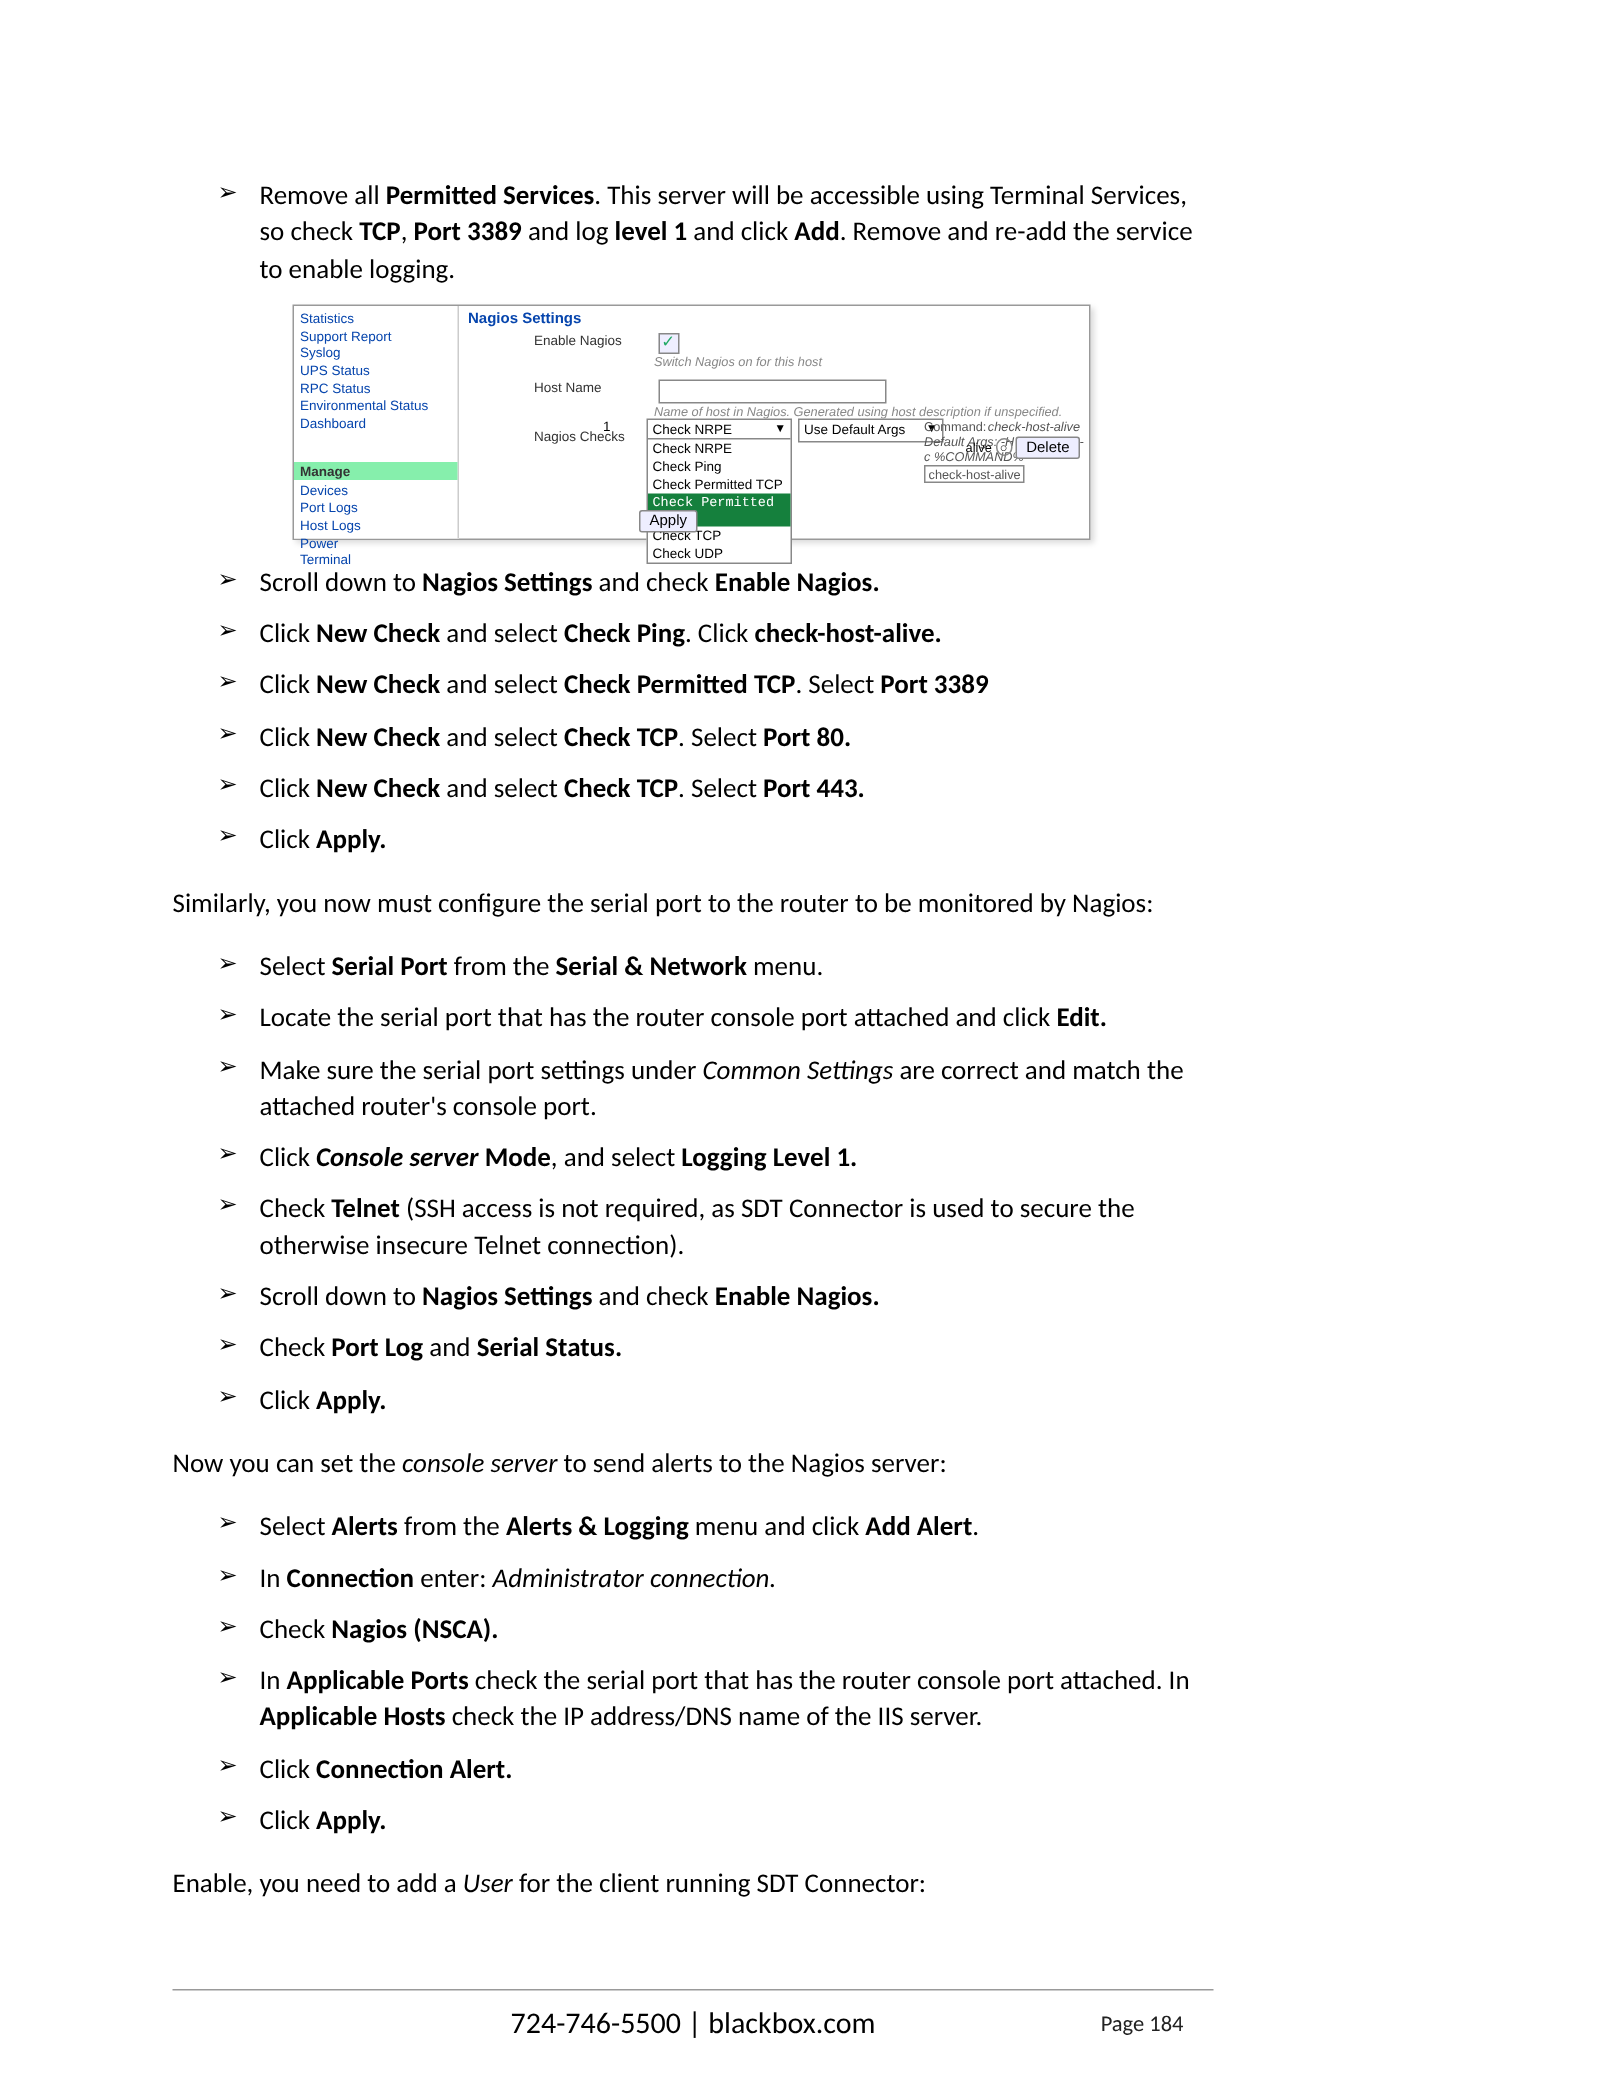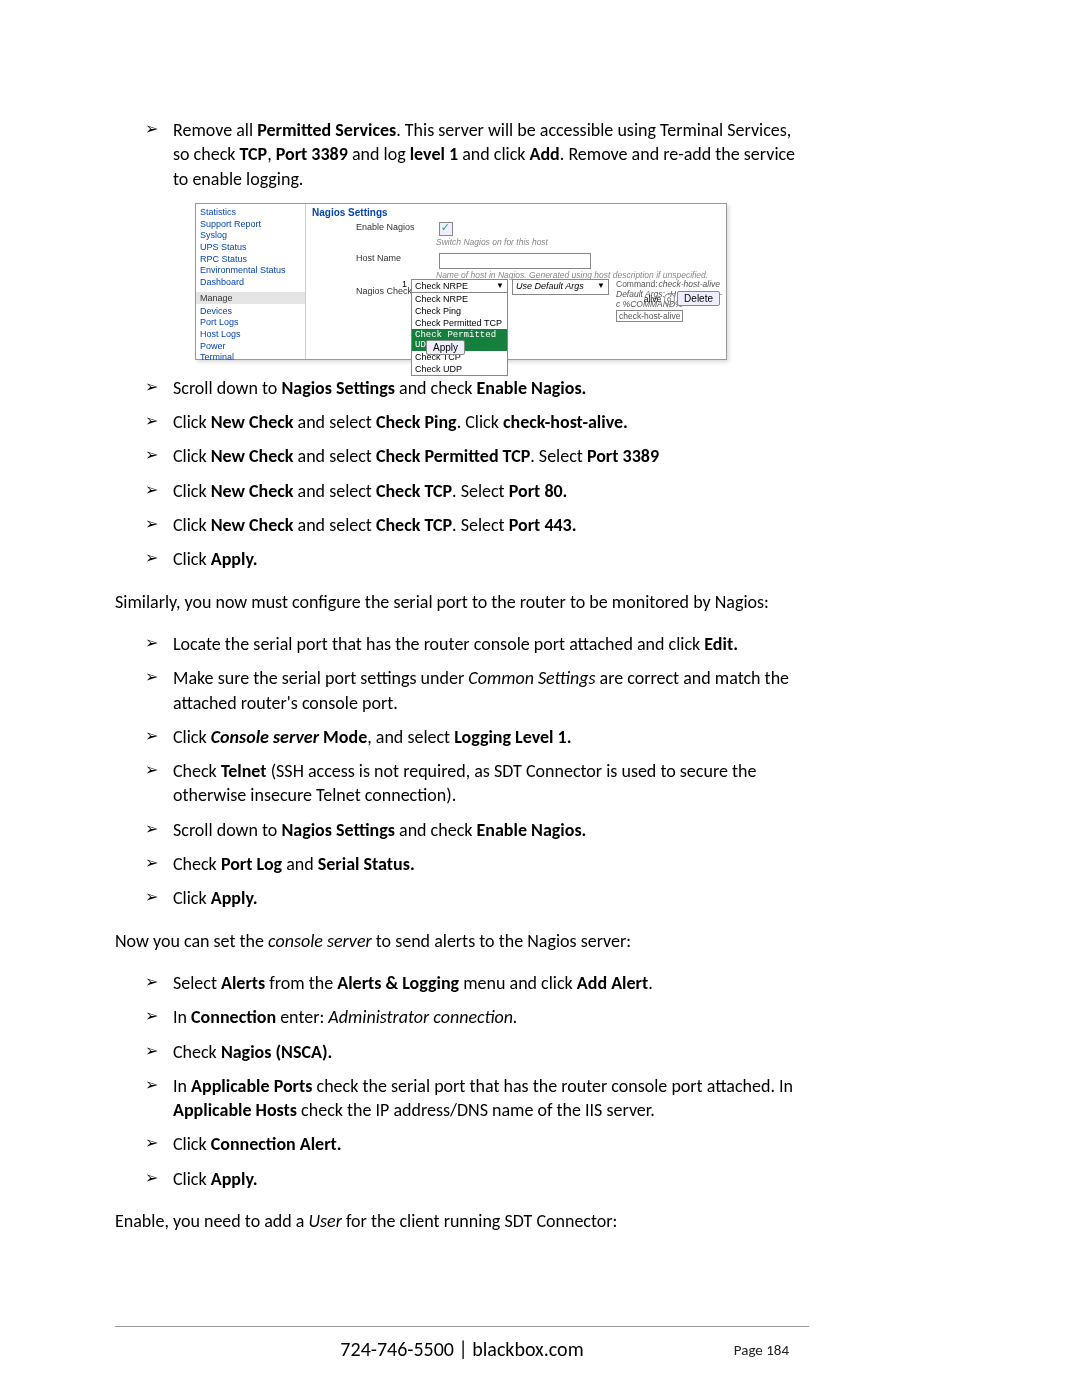--- a/index.html
+++ b/index.html
@@ -64,24 +64,24 @@
     box-sizing: border-box;
   }
   .shot .sidebar a {
     display: block;
     color: #0645ad;
     font-size: 9px;
     line-height: 1.3;
   }
   .shot .sidebar .mg {
     display: block;
-    background: #e5e5e5;
+    background: #86efac;
     color: #333;
-    font-weight: normal;
-    margin: 3px -4px 2px -4px;
+    font-weight: bold;
+    margin: 19px -4px 2px -4px;
     padding: 1px 4px;
     font-size: 9px;
   }
   .shot .main {
     flex: 1;
     padding: 3px 6px;
     position: relative;
   }
   .shot .hdr {
     color: #0645ad;
@@ -171,35 +171,35 @@
         <span class="inp"></span><br>
         <span class="lbl"></span><span class="help">Name of host in Nagios. Generated using host description if unspecified.</span>
       </div>
       <div class="row">
         <span class="lbl">Nagios Checks</span>
       </div>
 
       <div class="ddarea">
         <div style="display:flex;gap:4px;">
           <span style="font-size:9px;">1</span>
-          <div class="dd" style="width:95px;">
+          <div class="dd" style="width:95px;margin-left:20px;">
             <div class="dd-sel">
                 <span>Check NRPE</span>
                 <span class="tri">▼</span>
               </div>
             <div class="dd-list" id="ddlist">
                 <div>Check NRPE</div>
                 <div>Check Ping</div>
                 <div>Check Permitted TCP</div>
                 <div class="hl">Check Permitted UDP</div>
                 <div>Check TCP</div>
                 <div>Check UDP</div>
               </div>
           </div>
-          <div class="dd" style="width:95px;height:14px;font-style:italic;">
+          <div class="dd" style="width:95px;height:14px;">
             <div class="dd-sel">
                 <span>Use Default Args</span>
                 <span class="tri">▼</span>
               </div>
           </div>
         </div>
       </div>
 
       <div class="right-lbls">
         <div>Command:</div>
@@ -221,20 +221,21 @@
       <li><span>Click </span><span class="bold">New Check</span><span> and select </span><span class="bold">Check Ping</span><span>. Click </span><span class="bold">check-host-alive.</span></li>
       <li><span>Click </span><span class="bold">New Check</span><span> and select </span><span class="bold">Check Permitted TCP</span><span>. Select </span><span class="bold">Port 3389</span></li>
       <li><span>Click </span><span class="bold">New Check</span><span> and select </span><span class="bold">Check TCP</span><span>. Select </span><span class="bold">Port 80.</span></li>
       <li><span>Click </span><span class="bold">New Check</span><span> and select </span><span class="bold">Check TCP</span><span>. Select </span><span class="bold">Port 443.</span></li>
       <li><span>Click </span><span class="bold">Apply.</span></li>
     </ul>
 
   <p class="body-text">Similarly, you now must configure the serial port to the router to be monitored by Nagios:</p>
 
   <ul class="arrow" id="list-serial">
+      <li><span>Select </span><span class="bold">Serial Port</span><span> from the </span><span class="bold">Serial &amp; Network</span><span> menu.</span></li>
       <li><span>Locate the serial port that has the router console port attached and click </span><span class="bold">Edit.</span></li>
       <li><span>Make sure the serial port settings under </span><span class="italic">Common Settings</span><span> are correct and match the attached router's console port.</span></li>
       <li><span>Click </span><span class="bold italic">Console server</span><span class="bold"> Mode</span><span>, and select </span><span class="bold">Logging Level 1.</span></li>
       <li><span>Check </span><span class="bold">Telnet</span><span> (SSH access is not required, as SDT Connector is used to secure the otherwise insecure Telnet connection).</span></li>
       <li><span>Scroll down to </span><span class="bold">Nagios Settings</span><span> and check </span><span class="bold">Enable Nagios.</span></li>
       <li><span>Check </span><span class="bold">Port Log</span><span> and </span><span class="bold">Serial Status.</span></li>
       <li><span>Click </span><span class="bold">Apply.</span></li>
     </ul>
 
   <p class="body-text" id="para2"><span>Now you can set the </span><span class="italic">console server</span><span> to send alerts to the Nagios server:</span></p>

